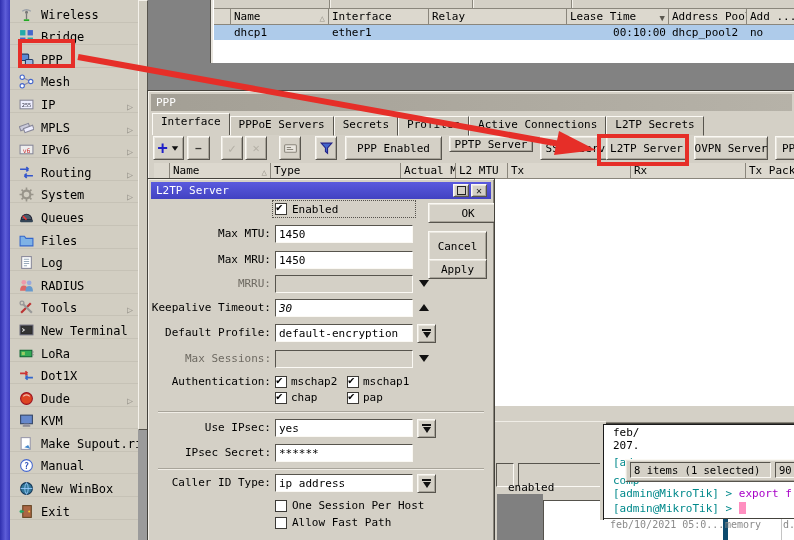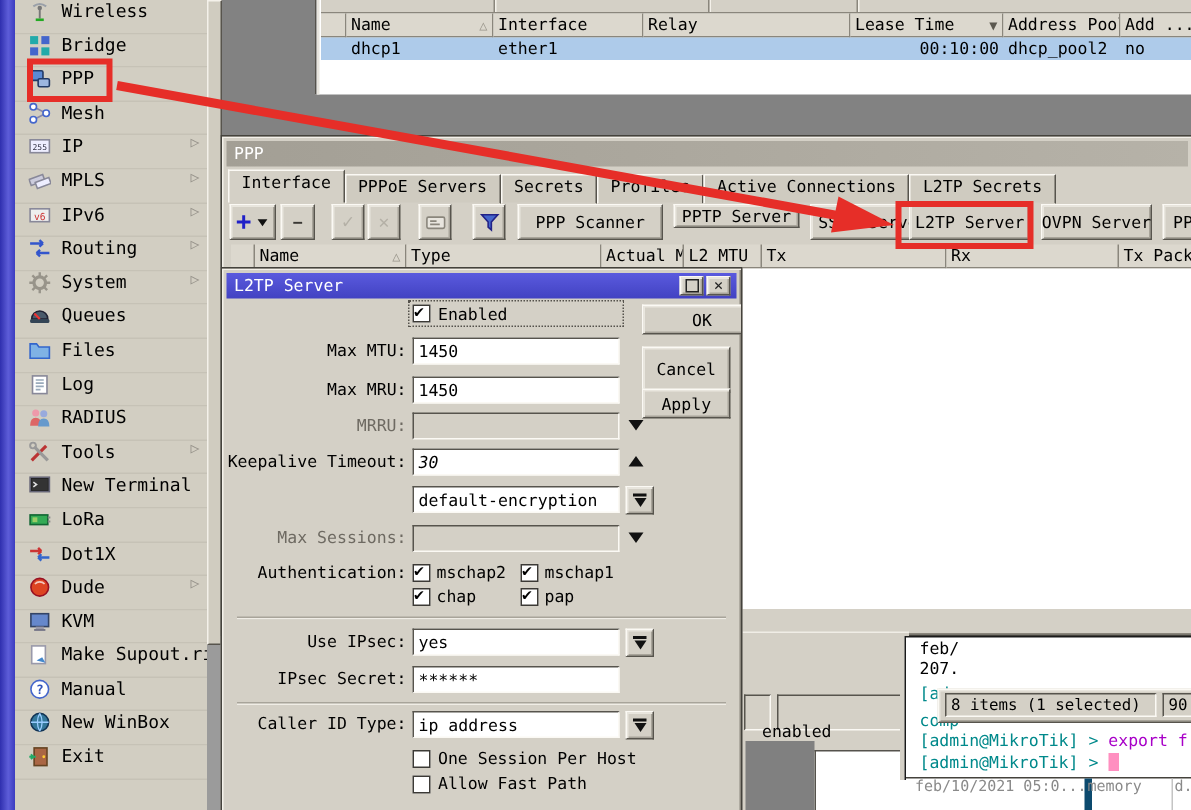--- a/index.html
+++ b/index.html
@@ -19,21 +19,21 @@
   .cb{position:relative;display:inline-block;width:12px;height:12px;background:#fff;border:1px solid #3c3a36;box-sizing:border-box;vertical-align:-2px}
   .cb[data-checked="true"]::after{content:"✔";position:absolute;left:0;top:-3px;font-size:11px;color:#000}
   .tri-d{display:inline-block;width:0;height:0;border:5px solid transparent;border-top:7px solid #111;border-bottom:none}
   .tri-u{display:inline-block;width:0;height:0;border:5px solid transparent;border-bottom:7px solid #111;border-top:none}
   .combo{position:absolute;width:17px;height:17px;display:flex;flex-direction:column;align-items:center;justify-content:center;gap:1px}
   .combo .bar{width:9px;height:2px;background:#111}
   .combo .ct{width:0;height:0;border:4px solid transparent;border-top:6px solid #111;border-bottom:none}
   .hdr{box-sizing:border-box;background:#dcd8ce;border-right:1px solid #8a867c;border-bottom:1px solid #8a867c;
        padding:1px 3px;display:flex;align-items:flex-end;white-space:nowrap;overflow:hidden;height:100%}
   .cell{box-sizing:border-box;padding:0 3px;white-space:nowrap;overflow:hidden}
-  .sb-item{display:flex;align-items:flex-start;height:21.6px;padding-left:9px;gap:7px;
+  .sb-item{display:flex;align-items:flex-end;height:21.6px;padding-left:9px;gap:7px;
            border-bottom:1px solid #c6c2b6;position:relative;background:#d2cec2}
   .sb-item svg{width:15px;height:15px;flex:none}
   .sb-label{white-space:nowrap;font-size:12px}
   .sb-arrow{position:absolute;right:5px;color:#96928a;font-size:10px}
   .tab{height:17px;margin-top:3px;padding:1px 8px 0;border:1px solid;border-color:#fbf9f4 #57544d #d4d0c6 #fbf9f4;
        background:#cfcbc0;white-space:nowrap}
   .tab.active{height:20px;margin-top:0;background:#d4d0c6;position:relative;z-index:2;border-bottom:none}
   .t-line{position:absolute;left:9px;white-space:pre;line-height:13px}
   .dlg-label{position:absolute;left:3px;width:120px;text-align:right;white-space:nowrap;line-height:18px}
   .sepline{position:absolute;height:1px;background:#a8a49a;border-bottom:1px solid #f0ede6}
@@ -360,21 +360,21 @@
         </span>
     </div>
     <div class="abs raised btn" style="left:167px;top:45px;width:22px;height:24px">
       <span style="display: inline-flex;">
           <svg viewBox="0 0 14 14" width="15" height="15" style="width: 15px; height: 15px;">
             <path d="M2 2 h10 l-4 4.5 v5 l-2 -1.8 v-3.2 z" fill="#46c" stroke="#228"></path>
           </svg>
         </span>
     </div>
     <div class="abs raised btn" style="left:197px;top:45px;width:97px;height:24px">
-        <span>PPP Scanner</span>
+        <span>PPP Enabled</span>
       </div>
     <div class="abs raised btn" style="left:301px;top:45px;width:84px;height:16px">
         <span>PPTP Server</span>
       </div>
     <div class="abs raised btn" style="left:392px;top:45px;width:84px;height:24px">
         <span>SSTP Server</span>
       </div>
     <div class="abs raised btn" style="left:458px;top:45px;width:81px;height:24px;left:458px">
         <span>L2TP Server</span>
       </div>
@@ -478,20 +478,21 @@
     <input class="field" style="left: 127px; top: 72px; width: 138px;" value="1450">
 
     <div class="dlg-label" style="top:96px;color:#6e6a62">MRRU:</div>
     <input class="field dis" style="left: 127px; top: 96px; width: 138px;" value="">
     <span class="tri-d abs" style="left:271px;top:101px"></span>
 
     <div class="dlg-label" style="top:120px">Keepalive Timeout:</div>
     <input class="field" style="left: 127px; top: 120px; width: 138px; font-style: italic;" value="30">
     <span class="tri-u abs" style="left:271px;top:125px"></span>
 
+    <div class="dlg-label" style="top:145px">Default Profile:</div>
     <input class="field" style="left: 127px; top: 145px; width: 138px;" value="default-encryption">
     <div class="combo raised" style="left:269px;top:145px">
         <span class="bar"></span>
         <span class="ct"></span>
       </div>
 
     <div class="dlg-label" style="top:171px;color:#6e6a62">Max Sessions:</div>
     <input class="field dis" style="left: 127px; top: 171px; width: 138px;" value="">
     <span class="tri-d abs" style="left:271px;top:176px"></span>
 

